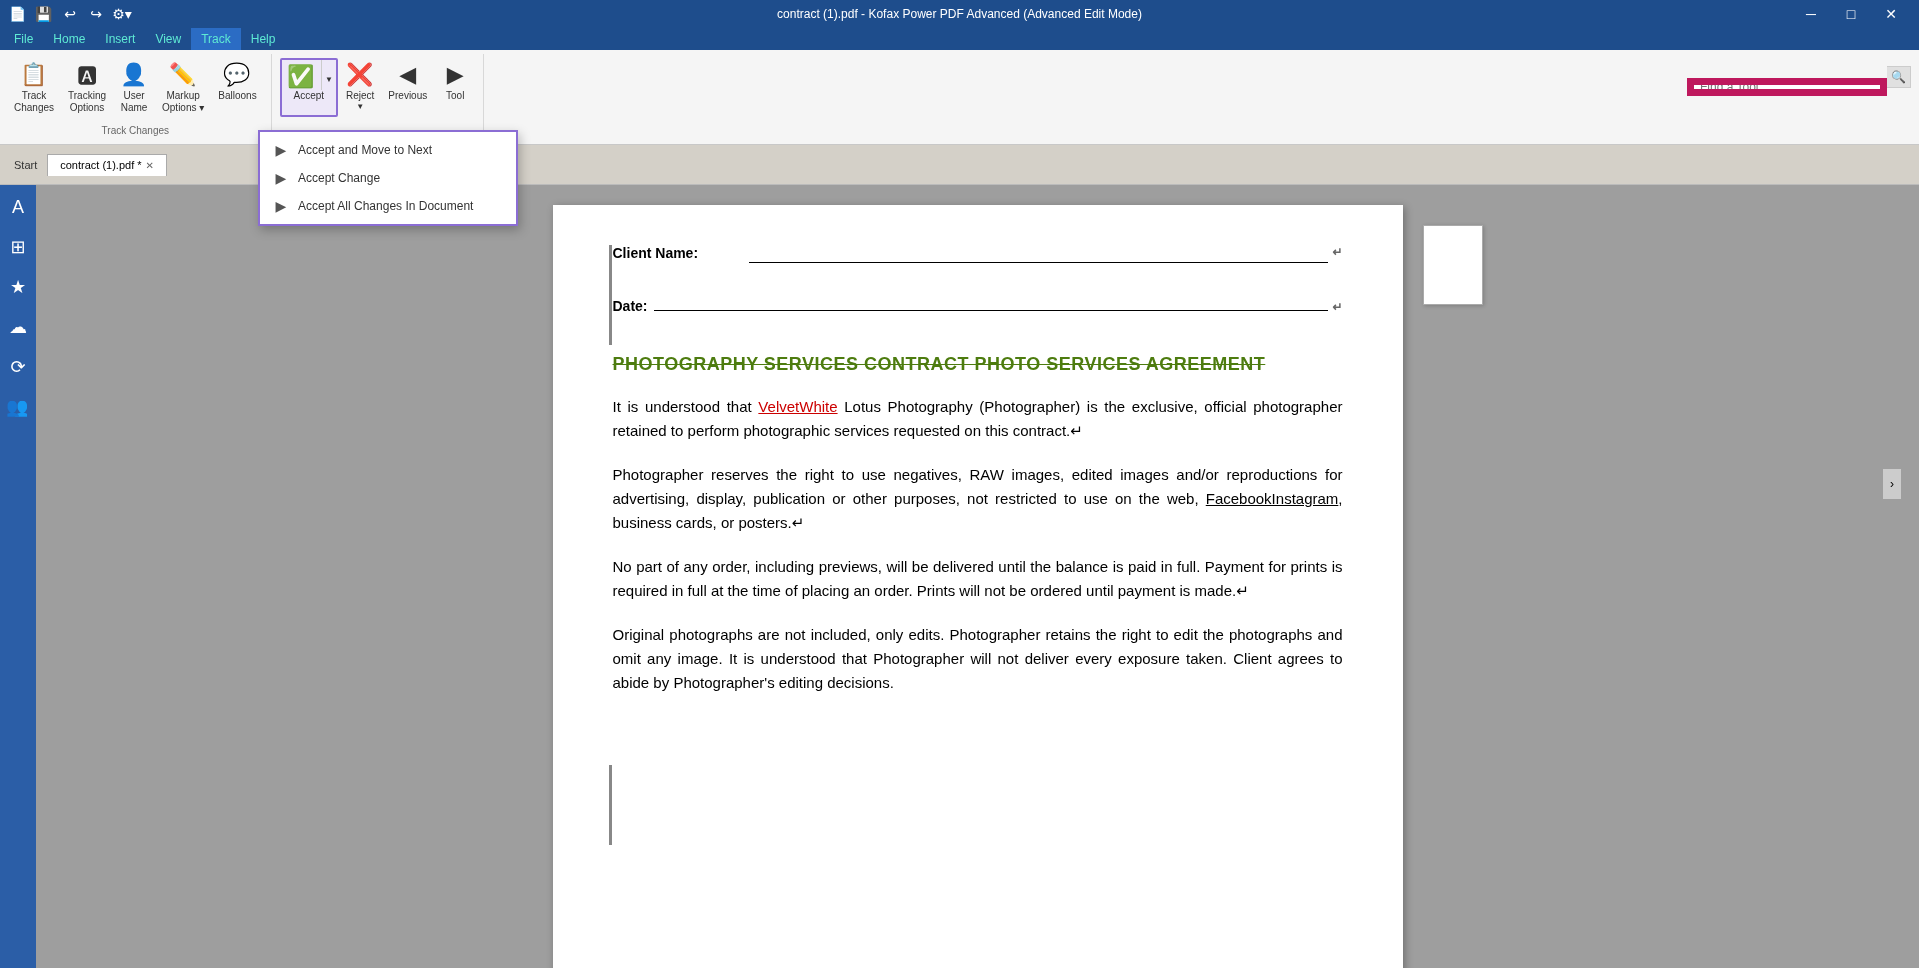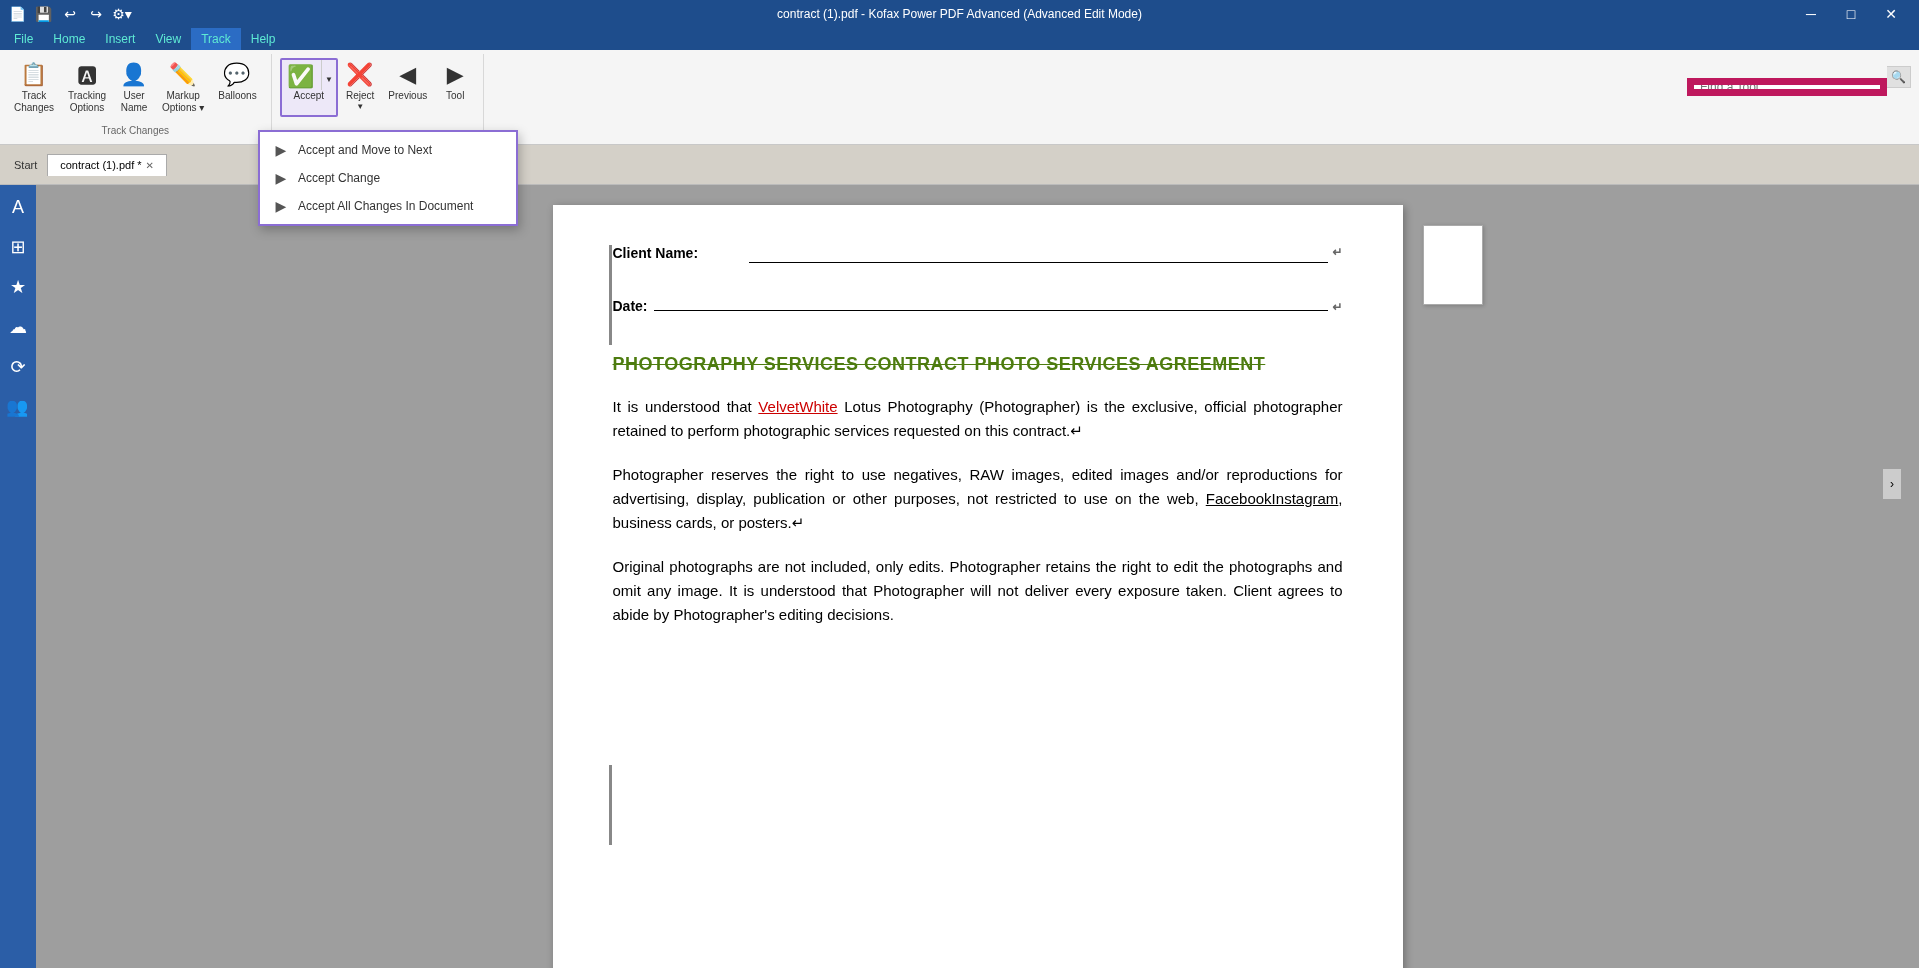--- a/index.html
+++ b/index.html
@@ -437,20 +437,23 @@
       <div class="doc-title">PHOTOGRAPHY SERVICES CONTRACT PHOTO SERVICES AGREEMENT</div>
 
       <div class="doc-body">
         <div class="doc-para">
           It is understood that <span class="velvet-link">VelvetWhite</span> Lotus Photography (Photographer) is the exclusive, official photographer retained to perform photographic services requested on this contract.↵
         </div>
         <div class="doc-para">
           Photographer reserves the right to use negatives, RAW images, edited images and/or reproductions for advertising, display, publication or other purposes, not restricted to use on the web, <span class="link-text">FacebookInstagram</span>, business cards, or posters.↵
         </div>
         <div class="doc-para">
+          No part of any order, including previews, will be delivered until the balance is paid in full. Payment for prints is required in full at the time of placing an order. Prints will not be ordered until payment is made.↵
+        </div>
+        <div class="doc-para">
           Original photographs are not included, only edits. Photographer retains the right to edit the photographs and omit any image. It is understood that Photographer will not deliver every exposure taken. Client agrees to abide by Photographer's editing decisions.
         </div>
       </div>
     </div>
   </div>
 </div>
 
 <div class="dropdown-overlay">
   <div class="dropdown-item">
     <span class="dropdown-icon">▶</span>

